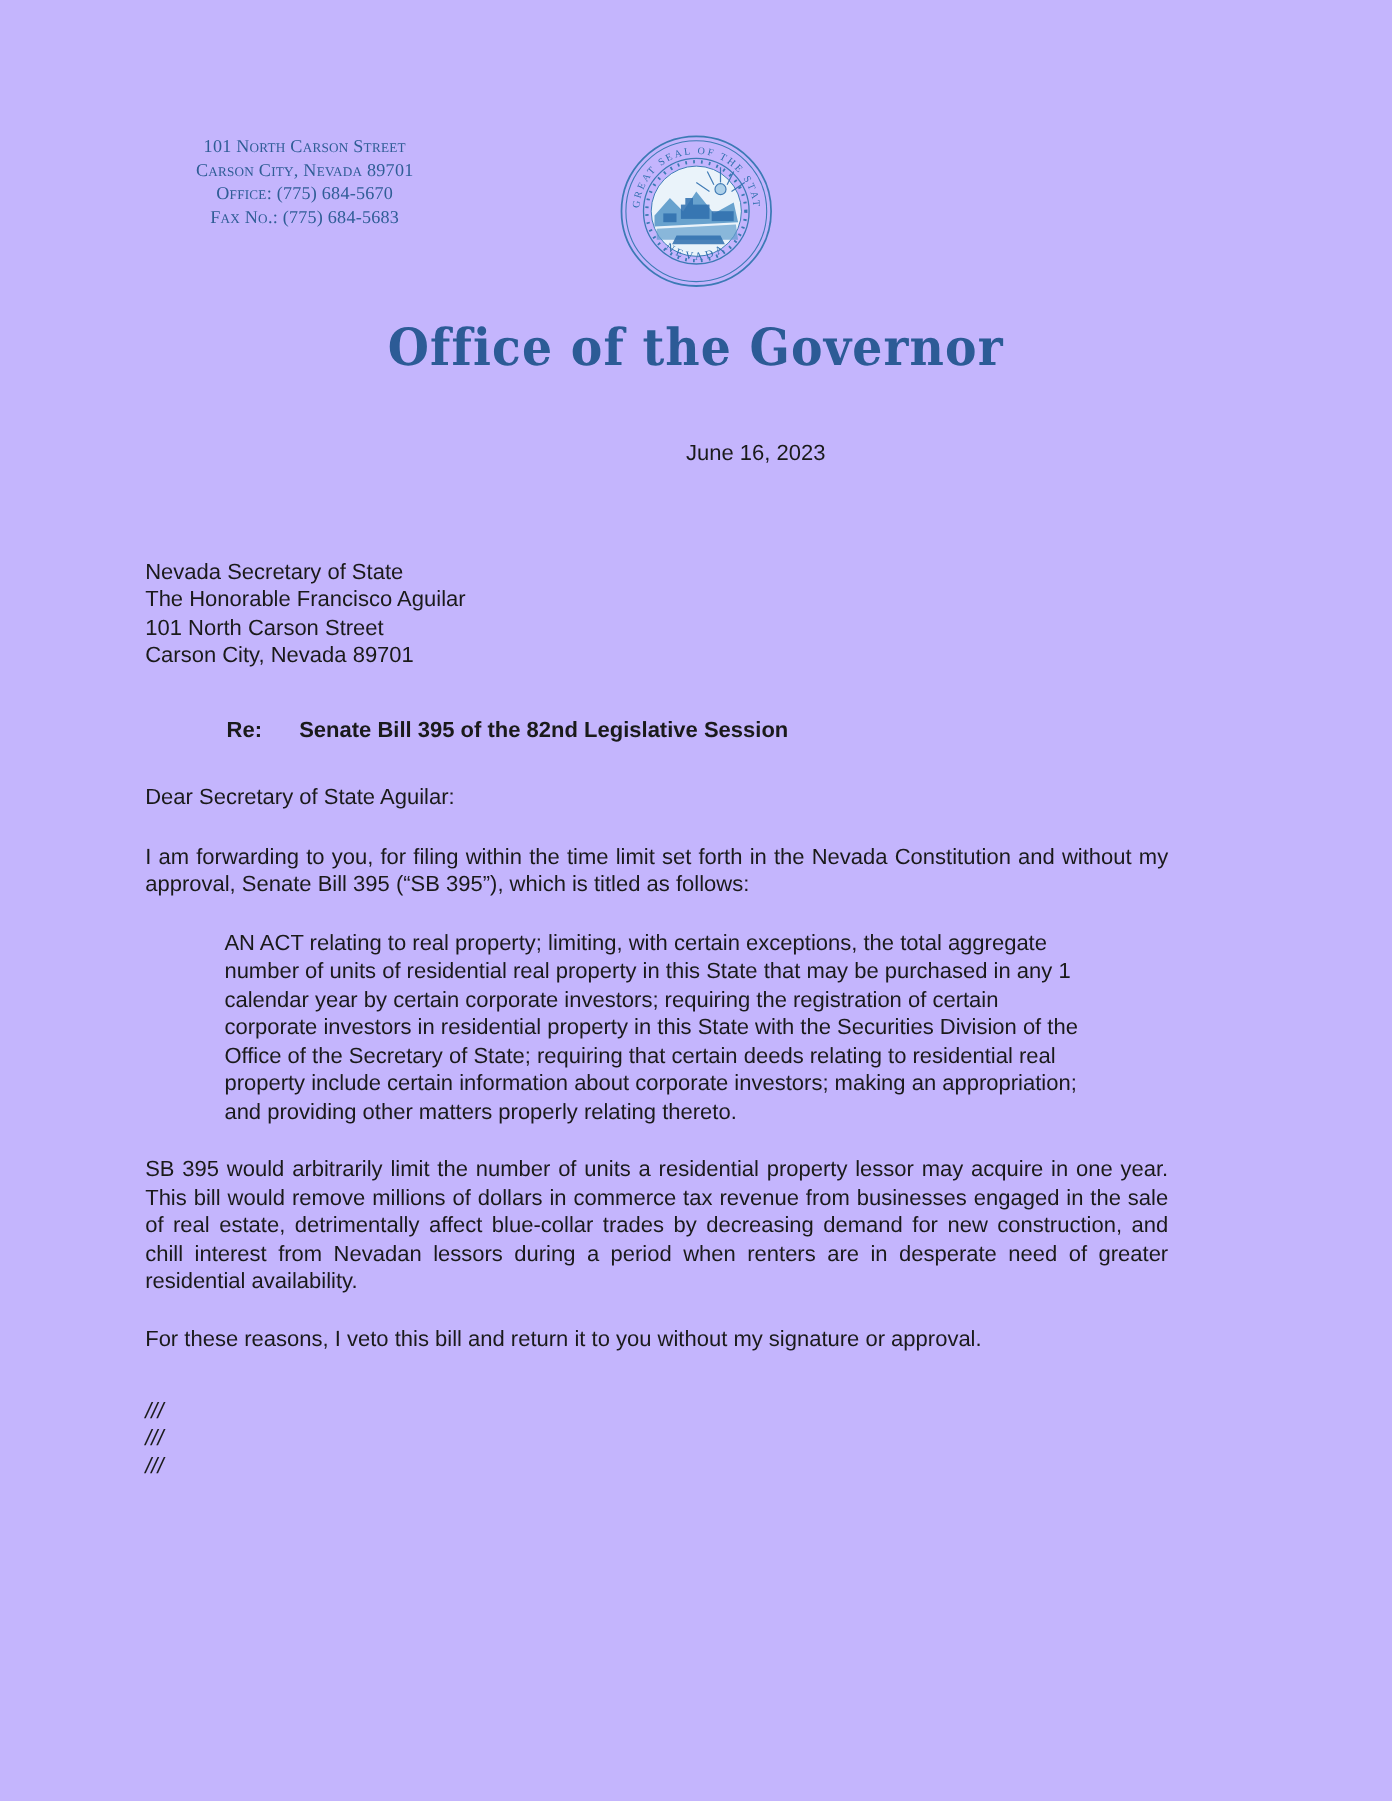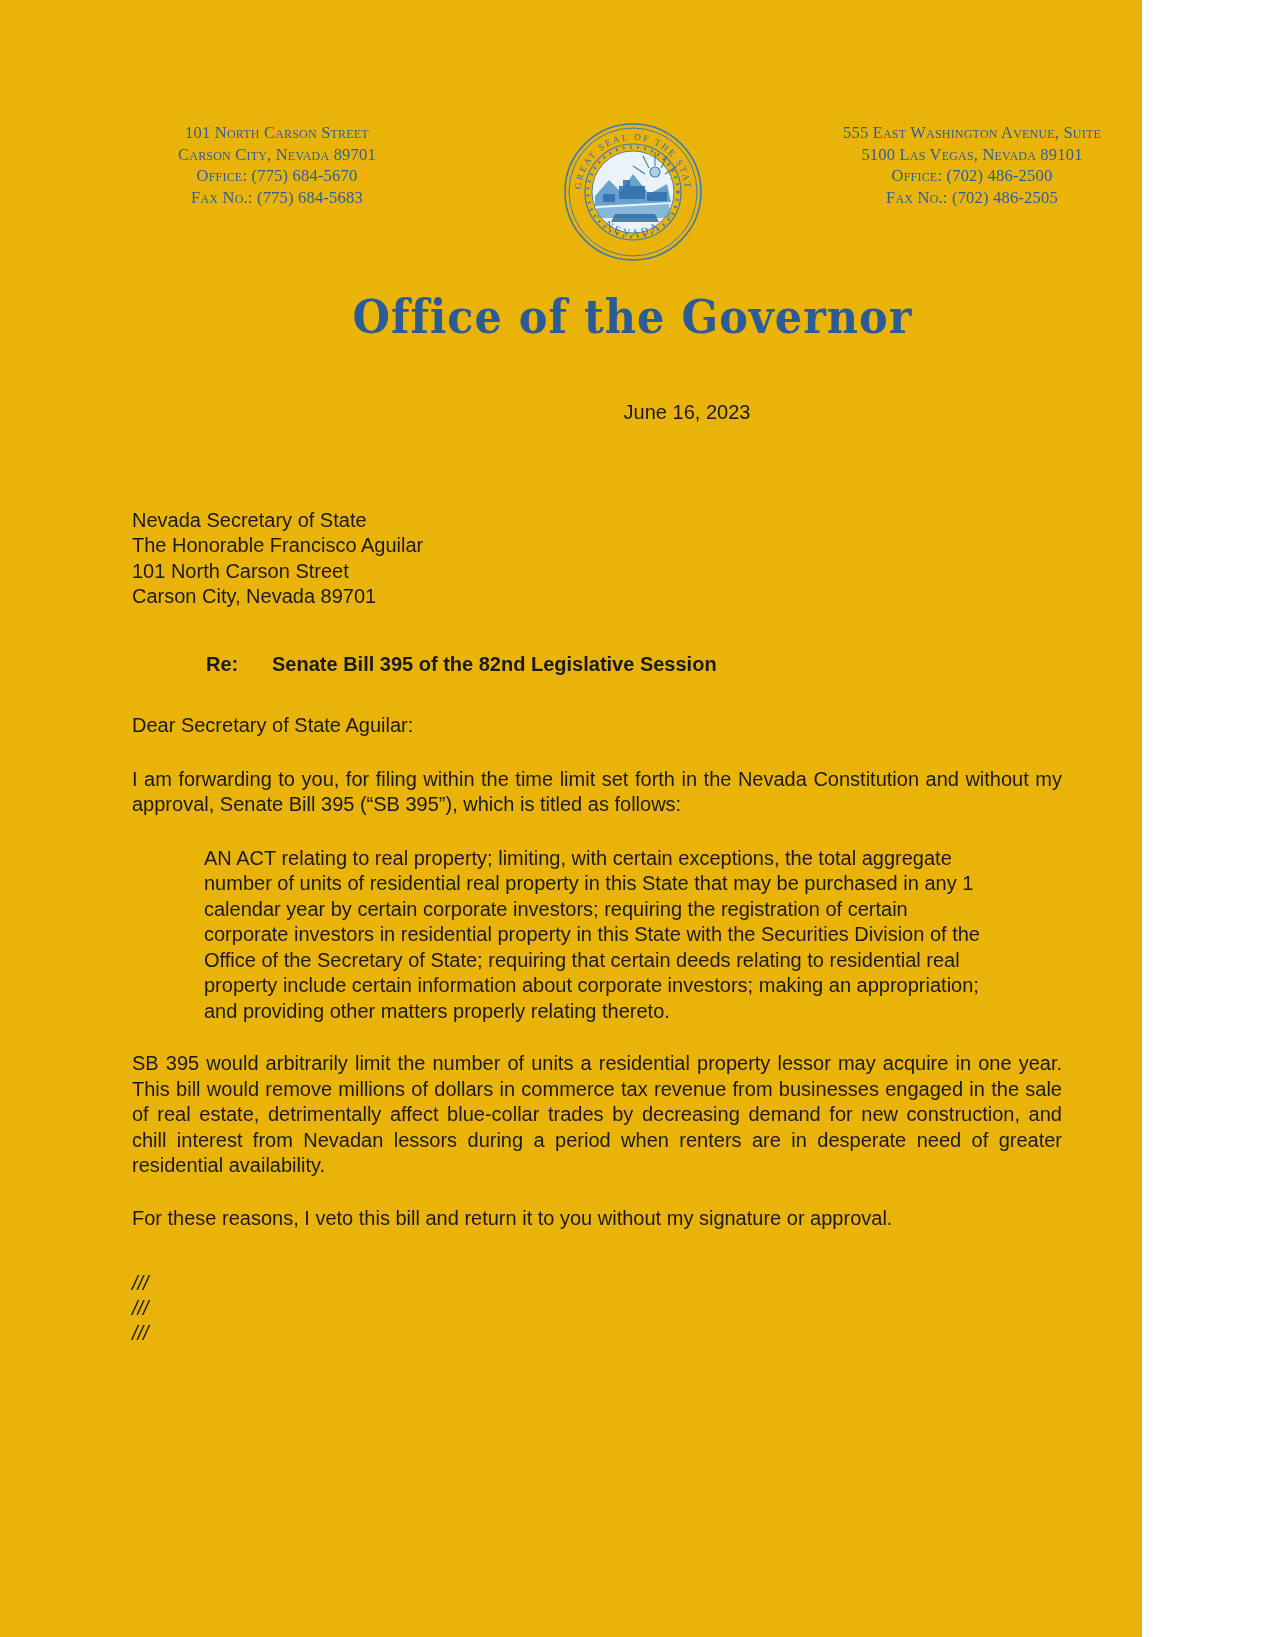--- a/index.html
+++ b/index.html
@@ -2,23 +2,23 @@
 <html><head>
 <meta charset="utf-8">
 <style>
   html, body {
     margin: 0;
     padding: 0;
     background: #ffffff;
   }
   .page {
     position: relative;
-    width: 1142px;
+    width: 1265px;
     height: 1637px;
-    background: #eab308;
+    background: #c4b5fd;
     font-family: "Liberation Sans", sans-serif;
     color: #1a1a1a;
     overflow: hidden;
   }
 
   
   .letterhead {
     position: absolute;
     top: 112px;
     left: 0;
@@ -164,26 +164,20 @@
         </g>
         <text font-family="&quot;Liberation Serif&quot;, serif" font-size="9.2" fill="#2f6fae" letter-spacing="2.1">
           <textPath href="#sealArcTop" startOffset="50%" text-anchor="middle">THE GREAT SEAL OF THE STATE OF</textPath>
         </text>
         <text font-family="&quot;Liberation Serif&quot;, serif" font-size="10" fill="#2f6fae" letter-spacing="3.4">
           <textPath href="#sealArcBot" startOffset="50%" text-anchor="middle">NEVADA</textPath>
         </text>
       </svg>
     </div>
 
-    <div class="addr-block addr-right">
-      <span class="ln">555 East Washington Avenue, Suite</span>
-      <span class="ln">5100 Las Vegas, Nevada 89101</span>
-      <span class="ln">Office: (702) 486-2500</span>
-      <span class="ln">Fax No.: (702) 486-2505</span>
-    </div>
   </div>
 
   <div class="title">Office of the Governor</div>
 
   <div class="body">
 
     <div class="date">June 16, 2023</div>
 
     <div class="addressee">
       <span class="ln">Nevada Secretary of State</span>

